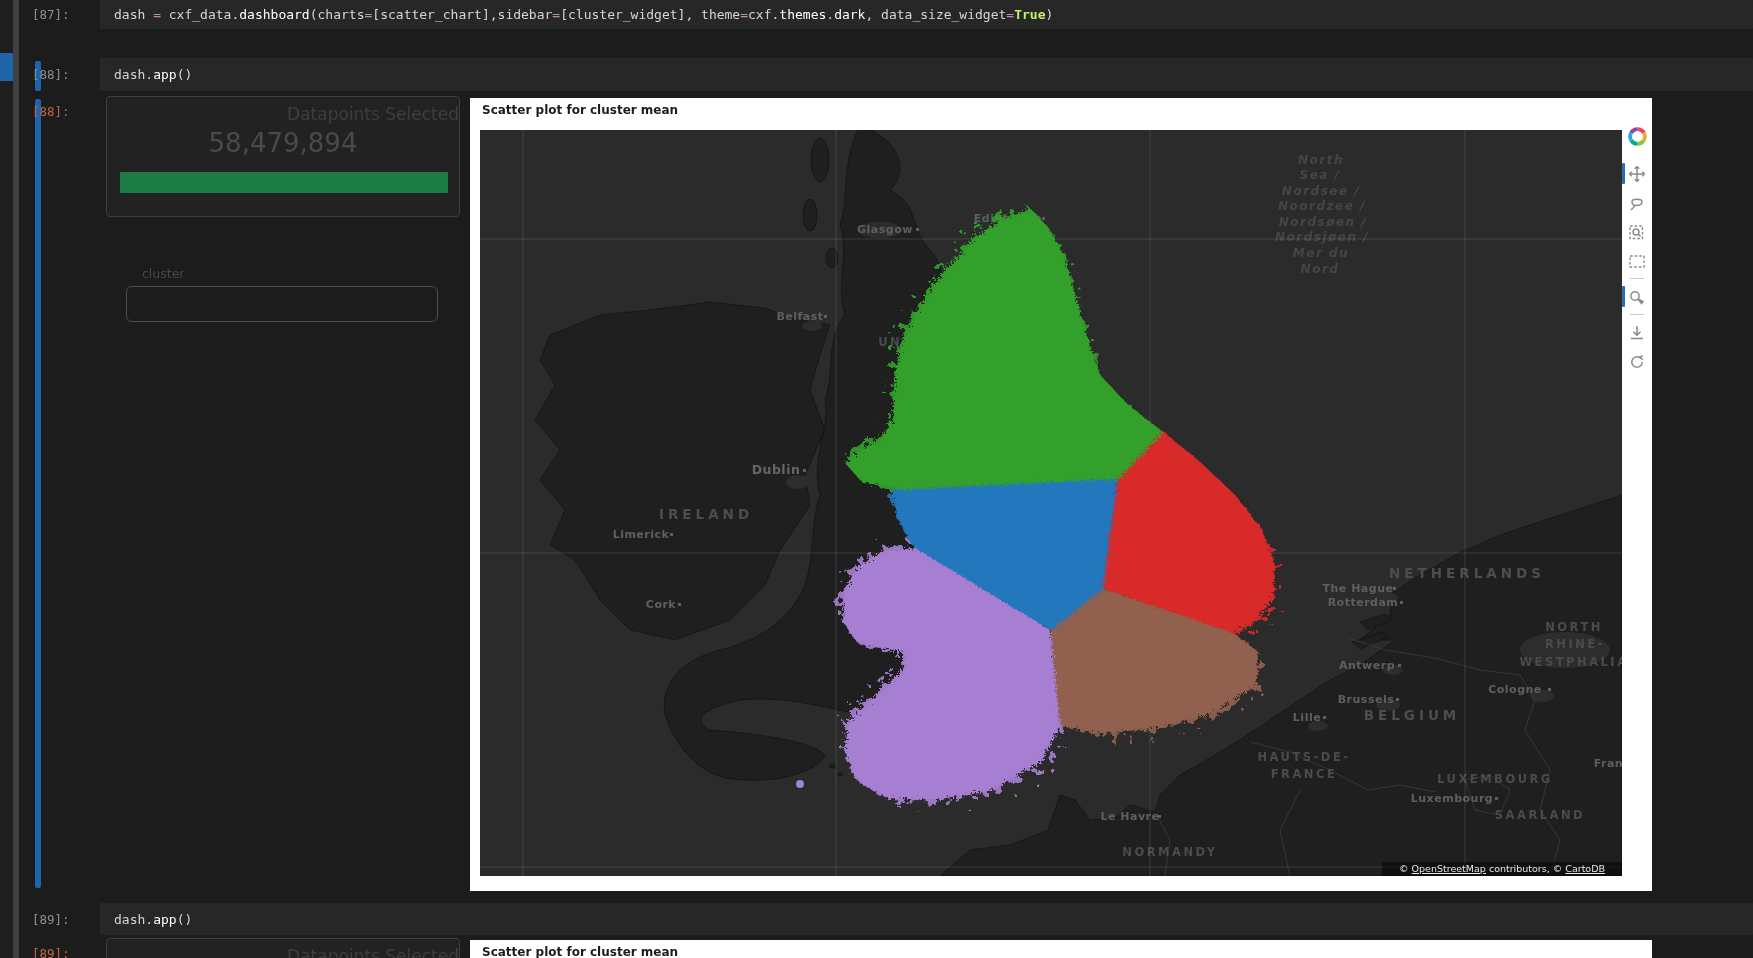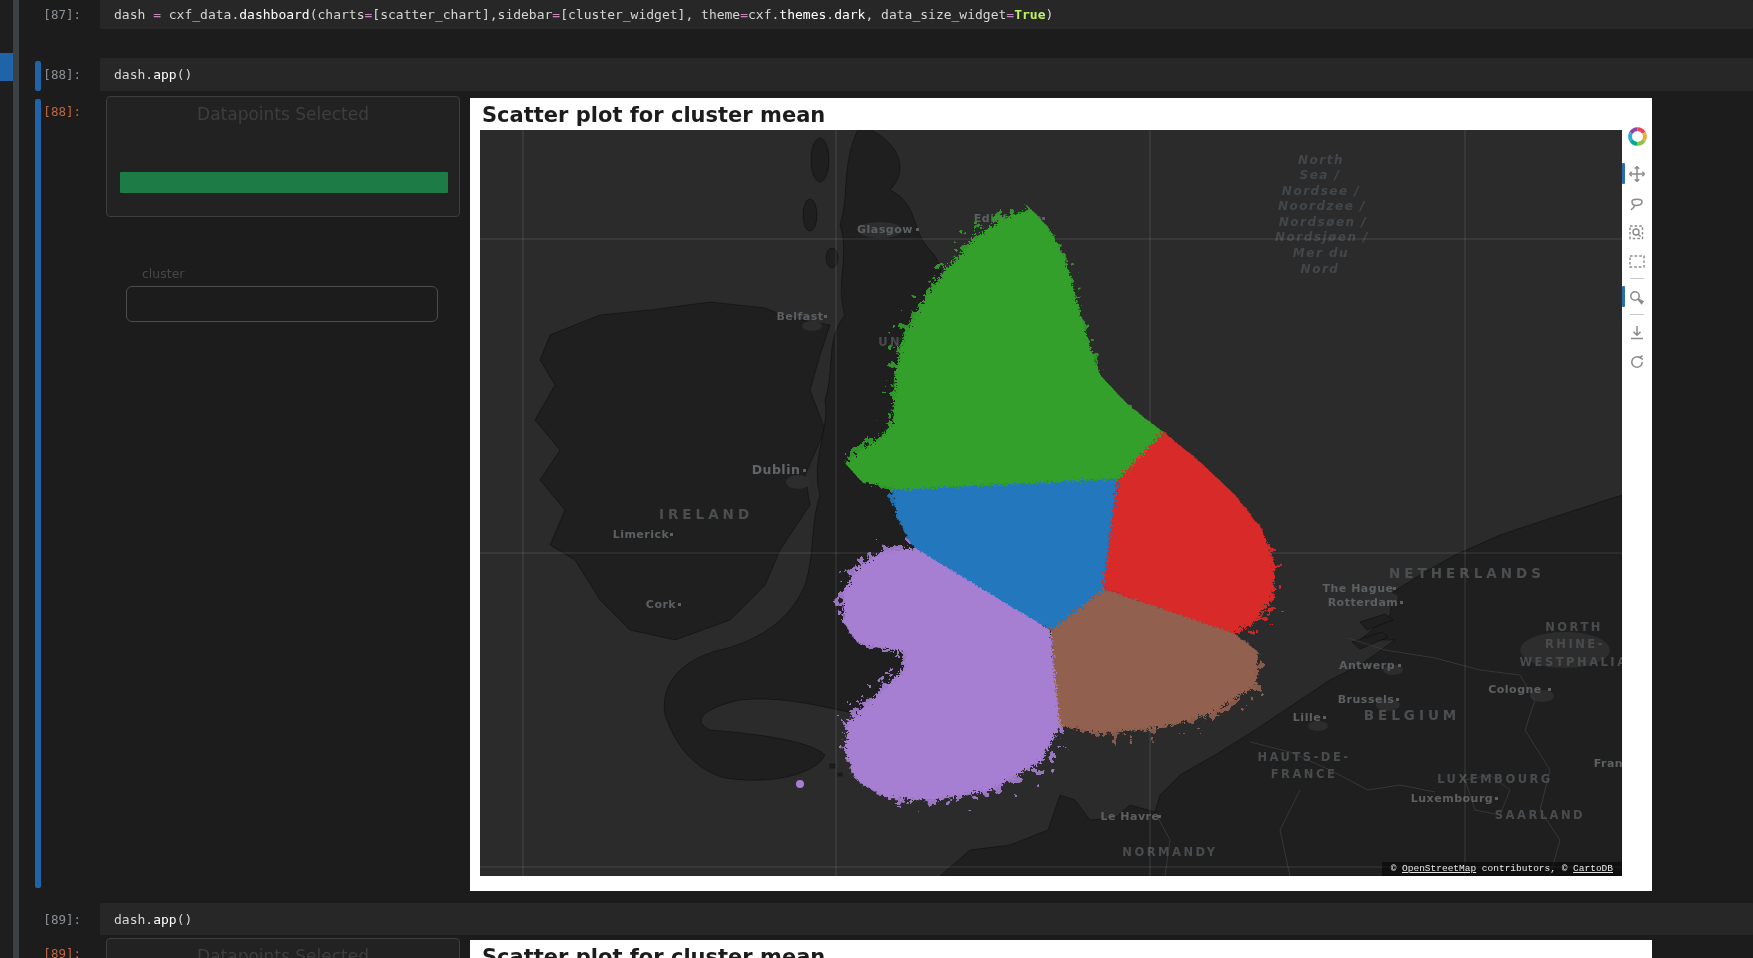--- a/index.html
+++ b/index.html
@@ -5,42 +5,42 @@
   html,body{margin:0;padding:0;background:#1c1c1c;}
   #app{position:relative;width:1753px;height:958px;overflow:hidden;background:#1c1c1c;
        font-family:"DejaVu Sans",sans-serif;}
   .abs{position:absolute;}
   
   .rail{left:0;top:0;width:13px;height:958px;background:#1e1e1e;}
   .rail-marker{left:0;top:53px;width:13px;height:28px;background:#1f64a8;}
   .stripe{left:13px;top:0;width:6px;height:958px;background:#3c4146;}
   
   .codebg{left:100px;width:1653px;background:#272727;border-radius:1px;}
-  .prompt{left:7px;width:74px;text-align:right;font:12.5px "DejaVu Sans Mono",monospace;}
+  .prompt{left:32px;width:74px;text-align:left;font:12.5px "DejaVu Sans Mono",monospace;}
   .in-prompt{color:#8c9198;}
   .out-prompt{color:#bf6844;}
   .codeline{left:114px;font:13px "DejaVu Sans Mono",monospace;white-space:pre;}
   .tok-d{color:#d6d6d6}.tok-o{color:#c586c0}.tok-f{color:#ffffff}.tok-k{color:#bef264;font-weight:bold}
   .collapser{left:35px;width:6px;background:#1f64a8;border-radius:2px;}
   
   .widgetbox{left:106px;width:354px;height:121px;background:#222222;border:1px solid #3e3e3e;
              border-radius:4px;box-sizing:border-box;}
-  .w-title{width:100%;text-align:center;top:7px;color:#3e3e3e;font-size:17px;}
+  .w-title{width:100%;text-align:right;top:7px;color:#3e3e3e;font-size:17px;}
   .w-value{width:100%;text-align:center;top:31px;color:#4a4a4a;font-size:26px;}
   .w-bar{left:13px;top:75px;height:21px;border-radius:1px;}
   .cl-label{color:#474747;font-size:12.5px;}
   .cl-input{left:126px;width:312px;height:36px;background:transparent;border:1px solid #4d4d4d;
             border-radius:6px;box-sizing:border-box;color:#bbb;padding:0 8px;font-size:13px;outline:none;}
   
   .plotcard{left:470px;width:1182px;background:#ffffff;}
-  .plot-title{left:12px;top:5px;color:#1c1c1c;font-weight:bold;font-size:21px;
+  .plot-title{left:12px;top:5px;color:#1c1c1c;font-weight:bold;font-size:12px;
               font-family:"DejaVu Sans",sans-serif;}
   .mapframe{left:10px;top:32px;width:1142px;height:746px;background:#2b2b2b;overflow:hidden;}
   .attribution{right:0;bottom:0;background:rgba(0,0,0,0.5);color:#e6e6e6;font-size:9.5px;
-               padding:1px 9px;line-height:12px;font-family:Liberation Mono, monospace;}
+               padding:1px 17px;line-height:12px;}
   .attribution a{color:#e6e6e6;}
   
   text.city{fill:#5c6062;font:700 11px "DejaVu Sans",sans-serif;letter-spacing:.5px;}
   text.city2{fill:#62666a;font:700 12.5px "DejaVu Sans",sans-serif;letter-spacing:.5px;}
   text.caps{fill:#494c4e;font:700 11.5px "DejaVu Sans",sans-serif;letter-spacing:2.5px;}
   text.capsbig{fill:#4b4e50;font:700 13.5px "DejaVu Sans",sans-serif;letter-spacing:4px;}
   text.water{fill:#42474b;font:italic 700 12px "DejaVu Sans",sans-serif;letter-spacing:1.5px;}
   
   .toolbar{left:1152px;top:0;width:30px;height:793px;background:#ffffff;}
   .tool{position:relative;width:30px;height:29px;display:flex;align-items:center;justify-content:center;}
@@ -64,20 +64,21 @@
   <div class="abs collapser" style="top:61px;height:30px;"></div>
   <div class="abs codebg" style="top:58px;height:33px;"></div>
   <div class="abs prompt in-prompt" style="top:67px;">[88]:</div>
   <div class="abs codeline" id="code88" style="top:67px;"><span class="tok-d">dash.</span><span class="tok-f">app</span><span class="tok-d">()</span></div>
 
   <div class="abs collapser" style="top:99px;height:789px;"></div>
   <div class="abs prompt out-prompt" style="top:104px;">[88]:</div>
 
   <div class="abs widgetbox" style="top:96px;">
     <div class="abs w-title">Datapoints Selected</div>
+    <div class="abs w-value">58,479,894</div>
     <div class="abs w-bar" id="dp-bar" style="background: rgb(29, 124, 70); width: 328px;"></div>
   </div>
 
   <div class="abs cl-label" style="left:126px;top:266px;margin-left:16px;">cluster</div>
   <input class="abs cl-input" style="top: 286px;" placeholder="">
 
   <div class="abs plotcard" style="top:98px;height:793px;">
     <div class="abs plot-title">Scatter plot for cluster mean</div>
 
     <div class="abs mapframe">

